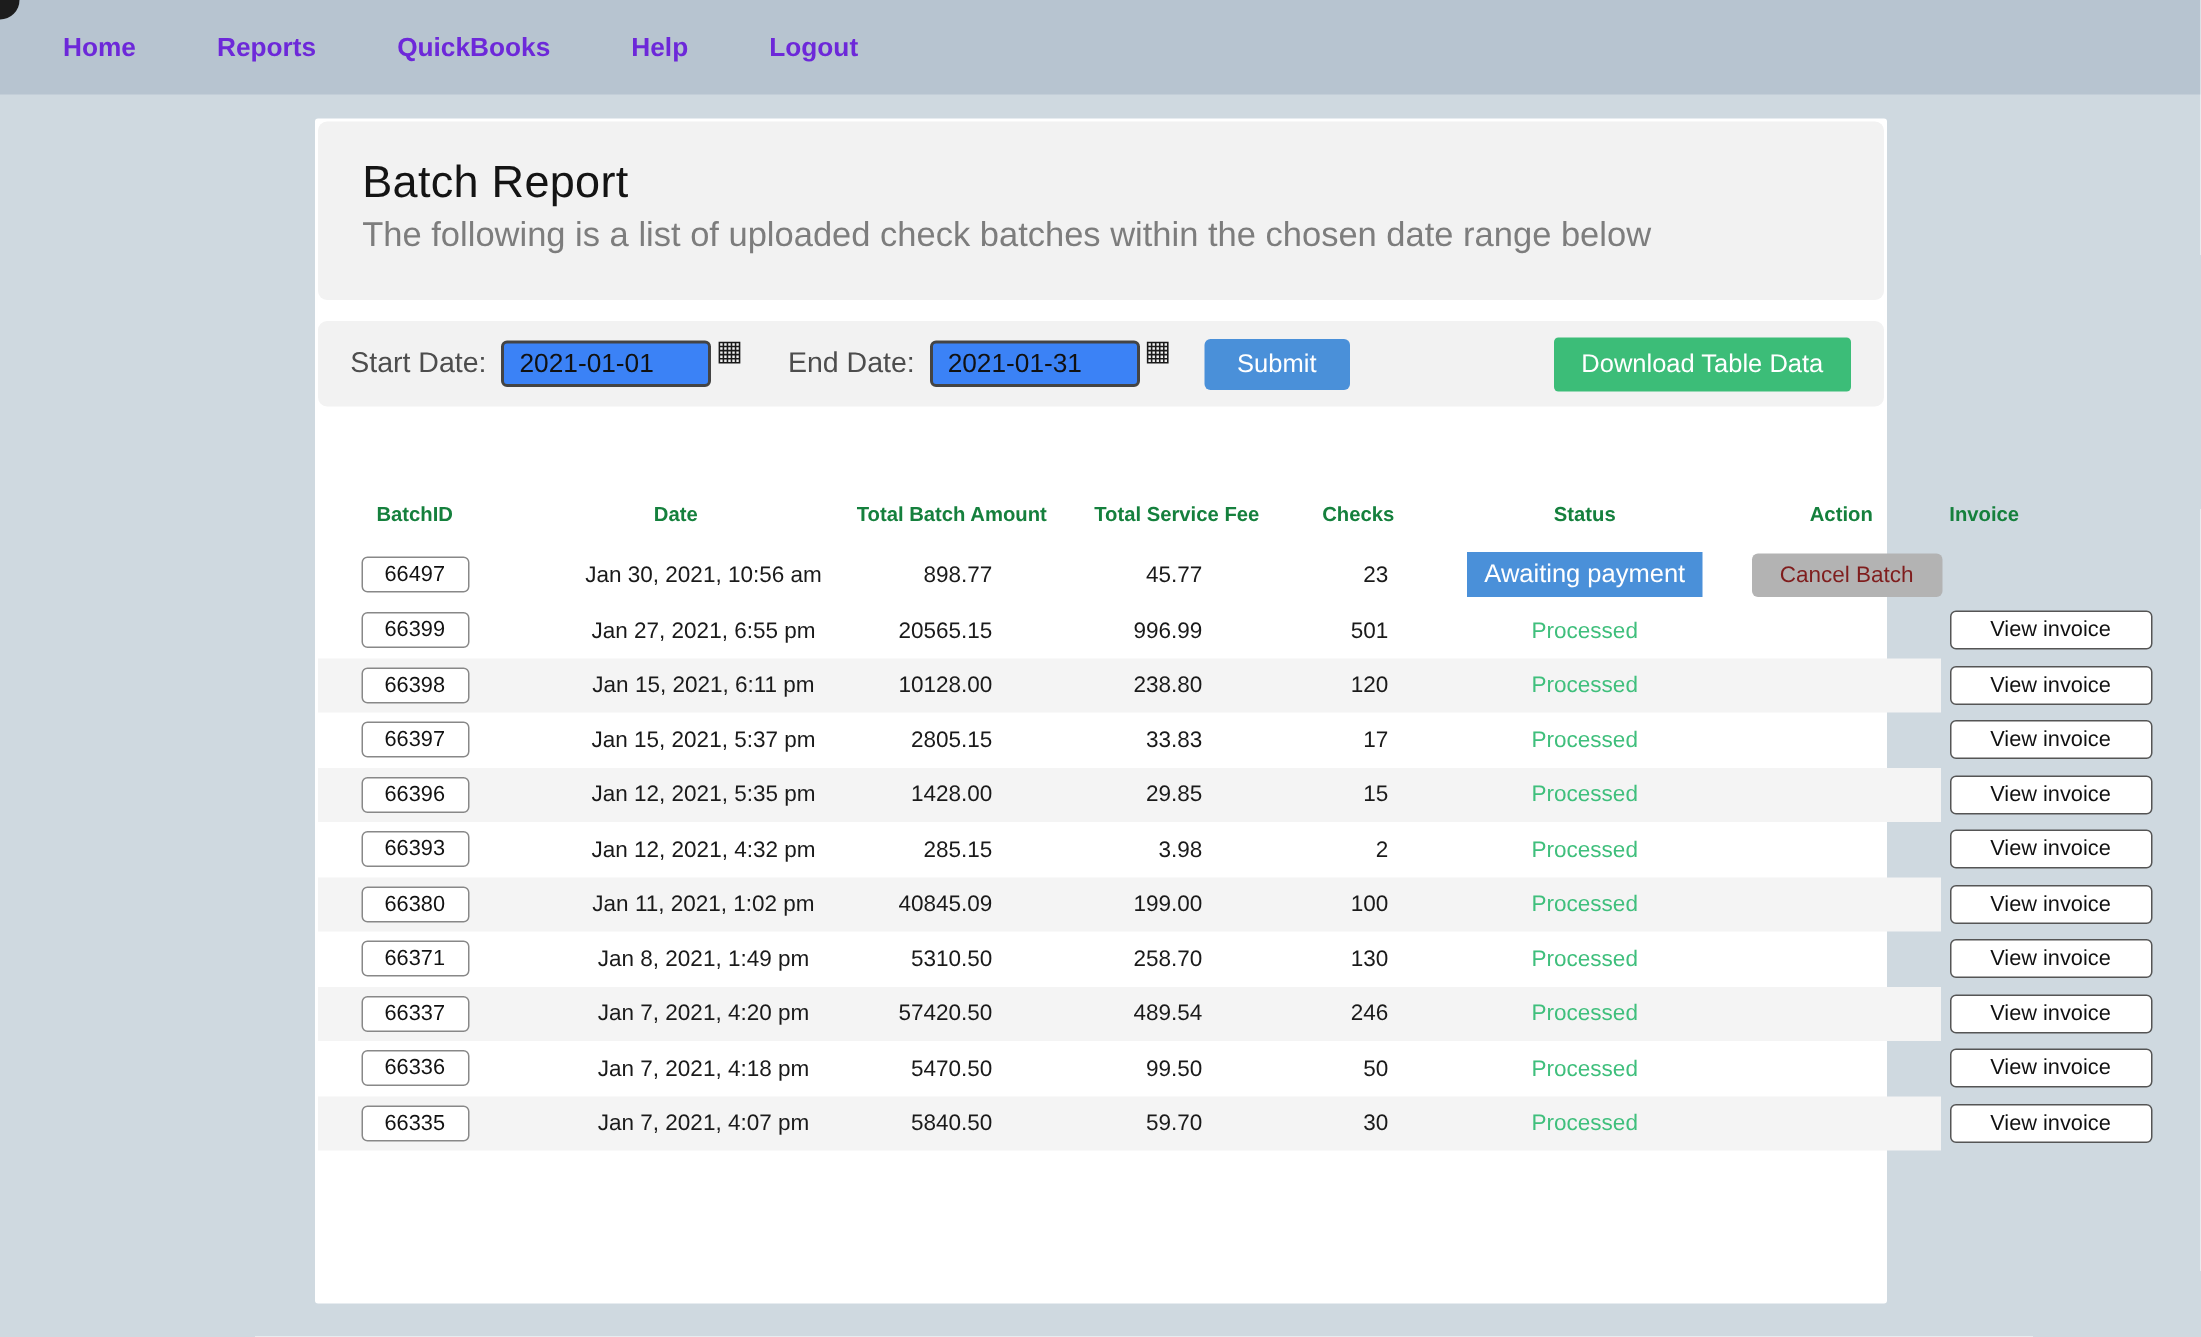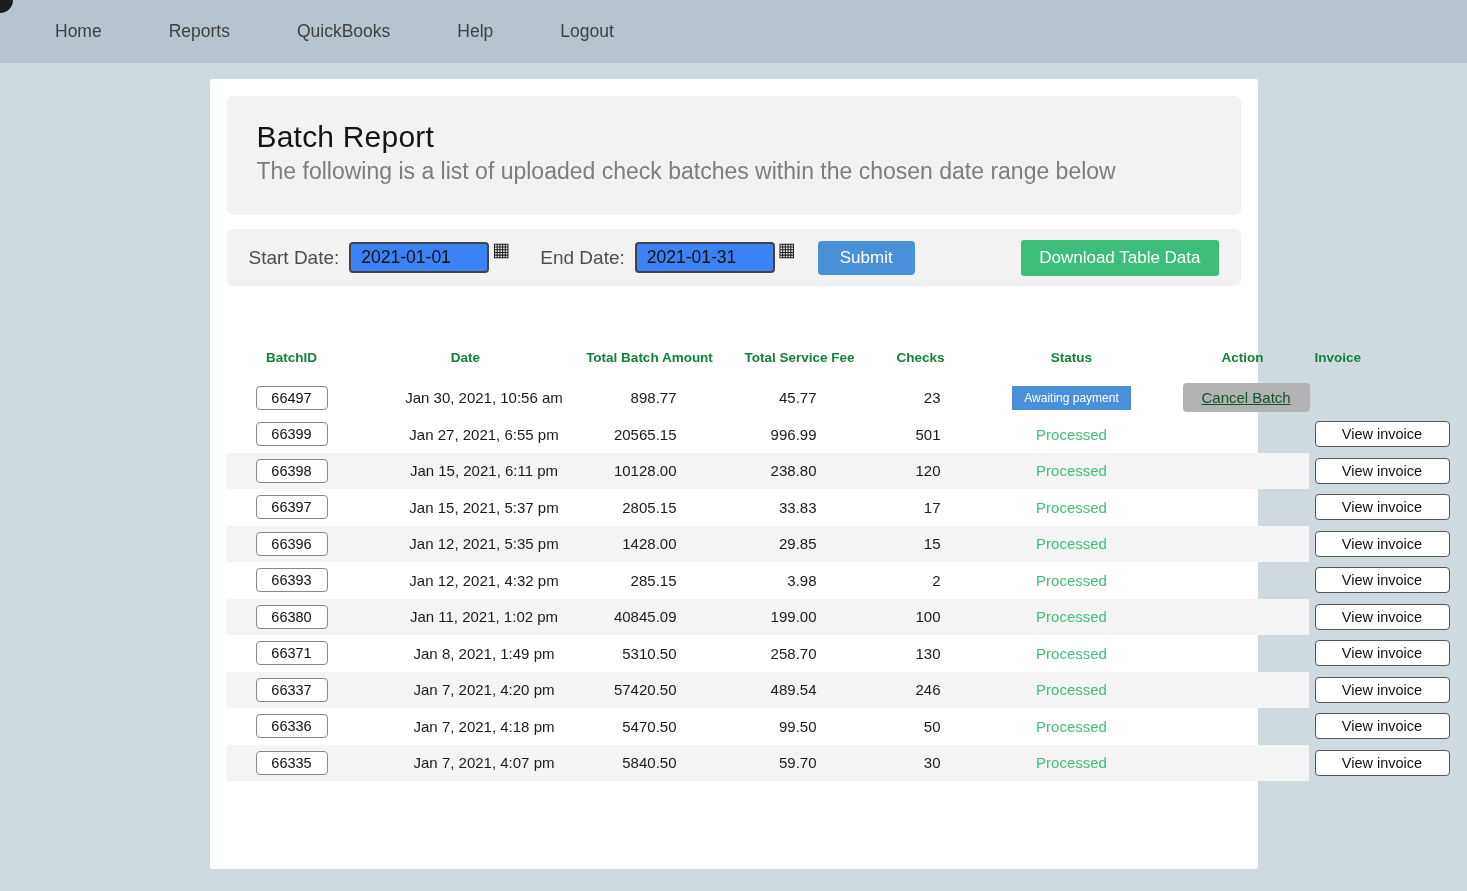--- a/index.html
+++ b/index.html
@@ -16,27 +16,27 @@
     background: #1c1c1c; border-radius: 0 0 100% 0; z-index: 10;
   }
   
   .topnav {
     height: 63px; width: 100%;
     background: var(--nav-bg, #b7c4d0);
     display: flex; align-items: center;
     padding: 0 42px; gap: 54px;
   }
   .topnav a {
-    font-size: 17.5px; font-weight: 400; color: #404040;
-    text-decoration: none; cursor: pointer; white-space: nowrap; margin-left: 13px;
+    font-size: 17.5px; font-weight: 700; color: #6d28d9;
+    text-decoration: none; cursor: pointer; white-space: nowrap;
   }
   
   .main {
     width: 1048px; margin: 16px auto 0; background: #ffffff;
-    border-radius: 2px; padding: 17px; min-height: 790px;
+    border-radius: 2px; padding: 2px; min-height: 790px;
   }
   .panel {
     background: var(--panel-bg, #f2f2f2);
     border-radius: 6px;
   }
   .header-panel { padding: 24px 30px 30px; }
   .page-title { font-size: 30px; font-weight: 500; color: #141414; letter-spacing: 0.2px; }
   .page-subtitle { font-size: 23px; color: #7d7d7d; margin-top: 4px; }
 
   .filter-panel {
@@ -84,26 +84,26 @@
   td.col-fee    { text-align: right; padding-right: 58px; }
   td.col-checks { text-align: right; padding-right: 26px; }
 
   .batch-id-btn {
     background: #fff; border: 1px solid #888; border-radius: 4px;
     min-width: 72px; padding: 3px 10px; font-size: 14.5px; color: #111;
     cursor: pointer; font-family: "Liberation Sans", sans-serif;
   }
   .badge-awaiting {
     display: inline-block; background: var(--primary-blue, #4a90d9); color: #fff;
-    font-size: 12px; padding: 5px 12px; border-radius: 0;
+    font-size: 17px; padding: 5px 12px; border-radius: 0;
   }
   .status-processed { color: var(--processed-green, #3fbf7c); font-size: 15px; }
   .btn-cancel {
-    background: var(--cancel-gray, #b3b3b3); color: #14532d;
-    font-size: 15px; padding: 6px 19px; border-radius: 4px; text-decoration: underline;
+    background: var(--cancel-gray, #b3b3b3); color: #7f1d1d;
+    font-size: 15px; padding: 6px 19px; border-radius: 4px;
   }
   .btn-invoice {
     background: #fff; border: 1px solid #555; border-radius: 4px;
     font-size: 14.5px; color: #111; padding: 4px 17px; min-width: 135px;
     cursor: pointer; font-family: "Liberation Sans", sans-serif;
   }
 </style>
 </head>
 <body>
 

